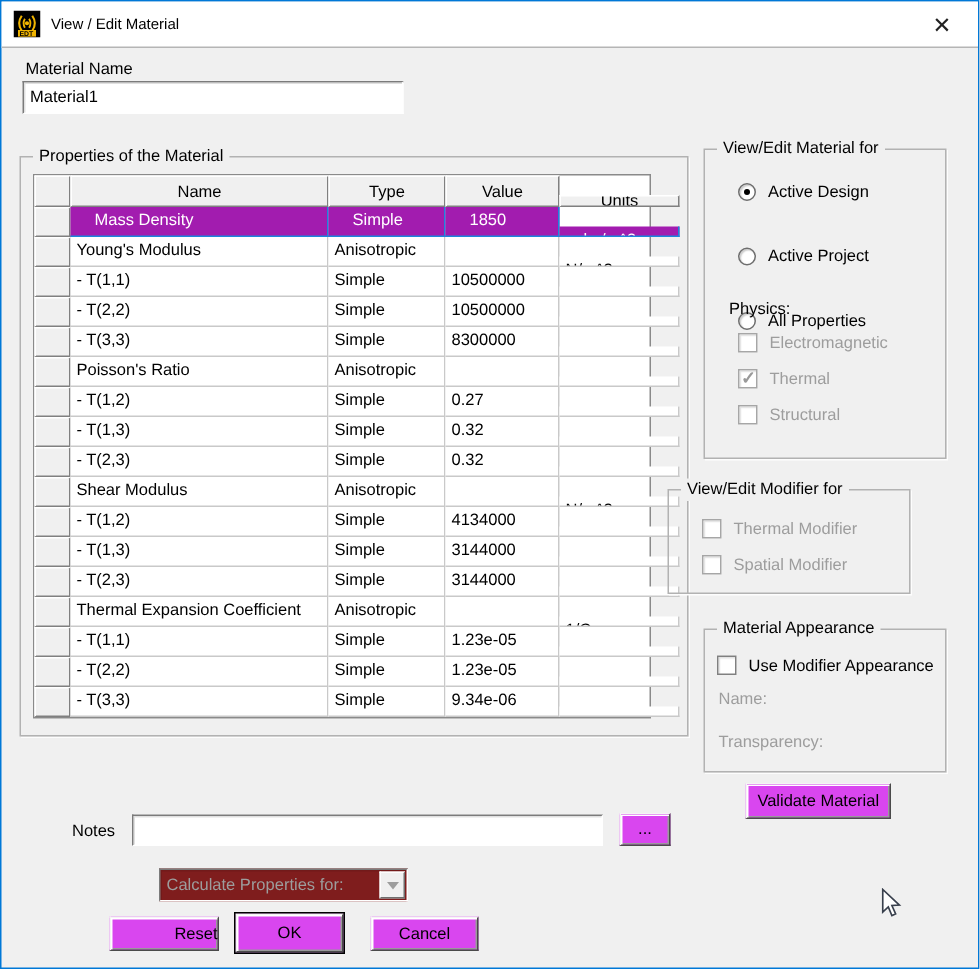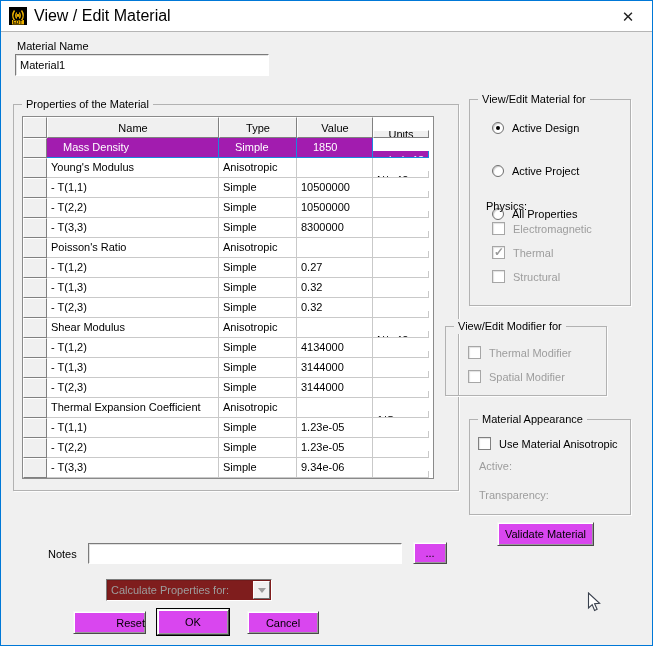--- a/index.html
+++ b/index.html
@@ -11,21 +11,21 @@
     background:#f0f0f0; border:1px solid #0078d7; overflow:hidden;
   }
 
   
   .titlebar {
     position:absolute; top:0; left:0; right:0; height:31px;
     background:#ffffff; border-bottom:1px solid #b5b5b5;
     display:flex; align-items:center; padding-left:8px;
   }
   .app-icon { width:18px; height:18px; margin-right:7px; flex:0 0 auto; }
-  .title-text { font-size:16px; color:#000; }
+  .title-text { font-size:10px; color:#000; }
   .close-btn {
     position:absolute; right:8px; top:4px; width:32px; height:24px;
     display:flex; align-items:center; justify-content:center;
     font-size:15px; color:#222; cursor:default;
   }
 
   
   .sunken {
     background:#fff; border:1px solid;
     border-color:#7b7b7b #ffffff #ffffff #7b7b7b;
@@ -72,21 +72,21 @@
     flex:0 0 auto; overflow:hidden;
   }
   .cell {
     flex:0 0 auto; padding:3px 4px 0 4px; white-space:nowrap; overflow:hidden;
     border-right:1px solid #c9c9c9; border-bottom:1px solid #c9c9c9;
     background:#fff;
   }
   .c-name  { width:172px; }
   .c-type  { width:78px;  }
   .c-value { width:76px;  }
-  .c-units { width:56px;margin-top:13px;  }
+  .c-units { width:80px;margin-top:13px;  }
   .trow.sel .cell { background:#a21caf; color:#fff; border-color:#1b86dd;padding-left:16px; }
 
   
   #vem-group   { left:468px; top:98px;  width:162px; height:207px; }
   #vemod-group { left:444px; top:325px; width:162px; height:70px;  }
   #app-group   { left:468px; top:418px; width:162px; height:96px;  }
 
   .ctl-row { display:flex; align-items:center; gap:8px; }
   .ctl-label { white-space:nowrap; }
   .ctl-row.disabled .ctl-label { color:#9d9d9d; }
@@ -351,23 +351,23 @@
           <div class="check disabled"></div>
           <div class="ctl-label">Spatial Modifier</div>
         </div>
       </div>
   </div>
 
   <div class="groupbox" id="app-group">
     <span class="legend">Material Appearance</span>
     <div class="ctl-row" id="use-appearance-row">
       <span class="check"></span>
-      <span class="ctl-label">Use Material Anisotropic</span>
+      <span class="ctl-label">Use Modifier Appearance</span>
     </div>
-    <span class="lbl" id="color-label">Active:</span>
+    <span class="lbl" id="color-label">Name:</span>
     <span class="lbl" id="transparency-label">Transparency:</span>
   </div>
 
   <div class="btn3d" id="validate-btn">
     <span>Validate Material</span>
   </div>
 
   <span class="lbl" id="notes-label">Notes</span>
   <input class="sunken" id="notes-input" value="" style="">
   <div class="btn3d" id="notes-browse">

